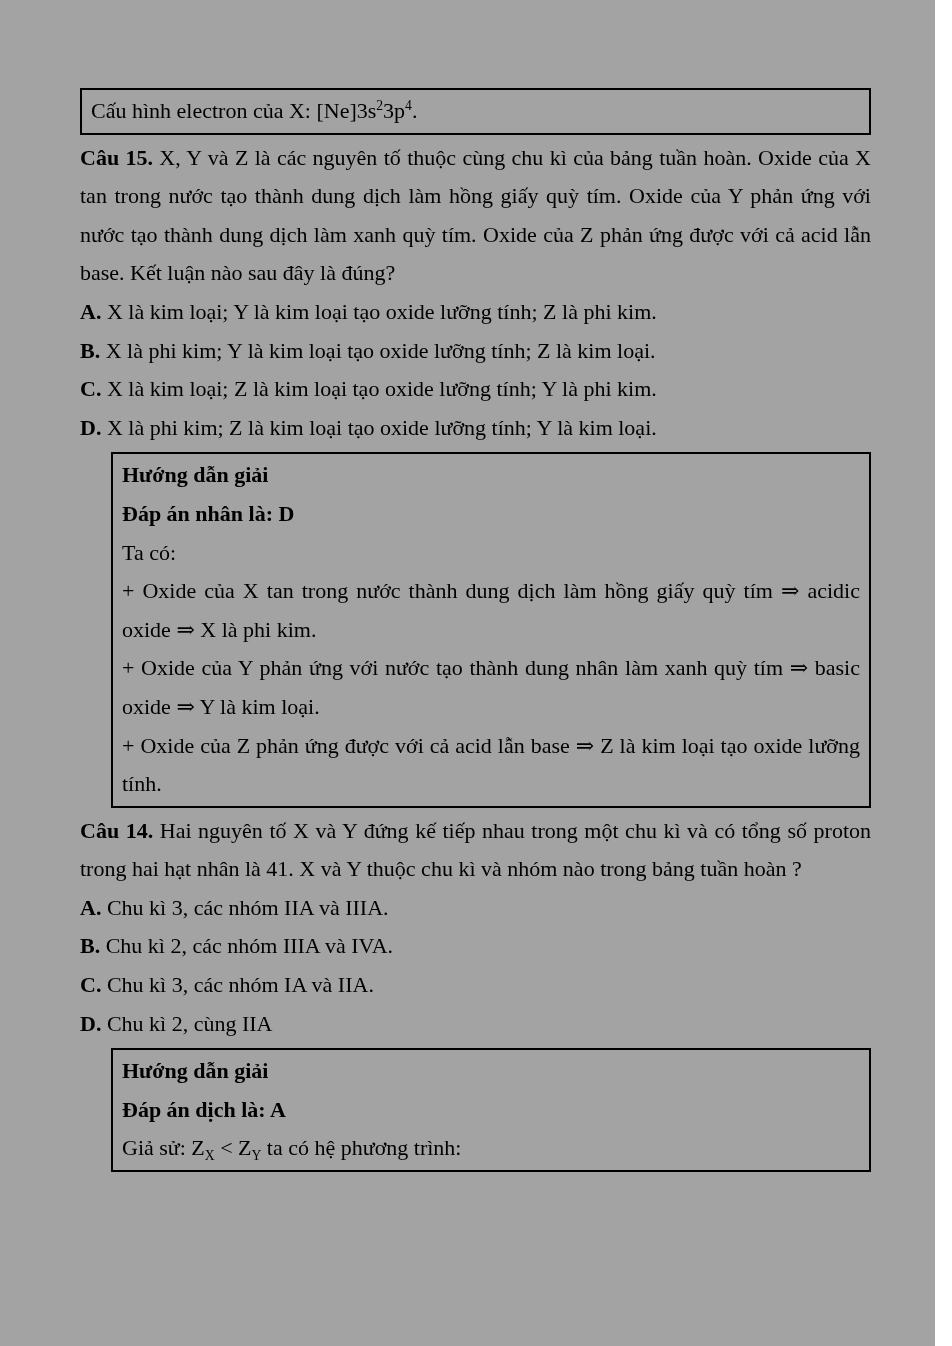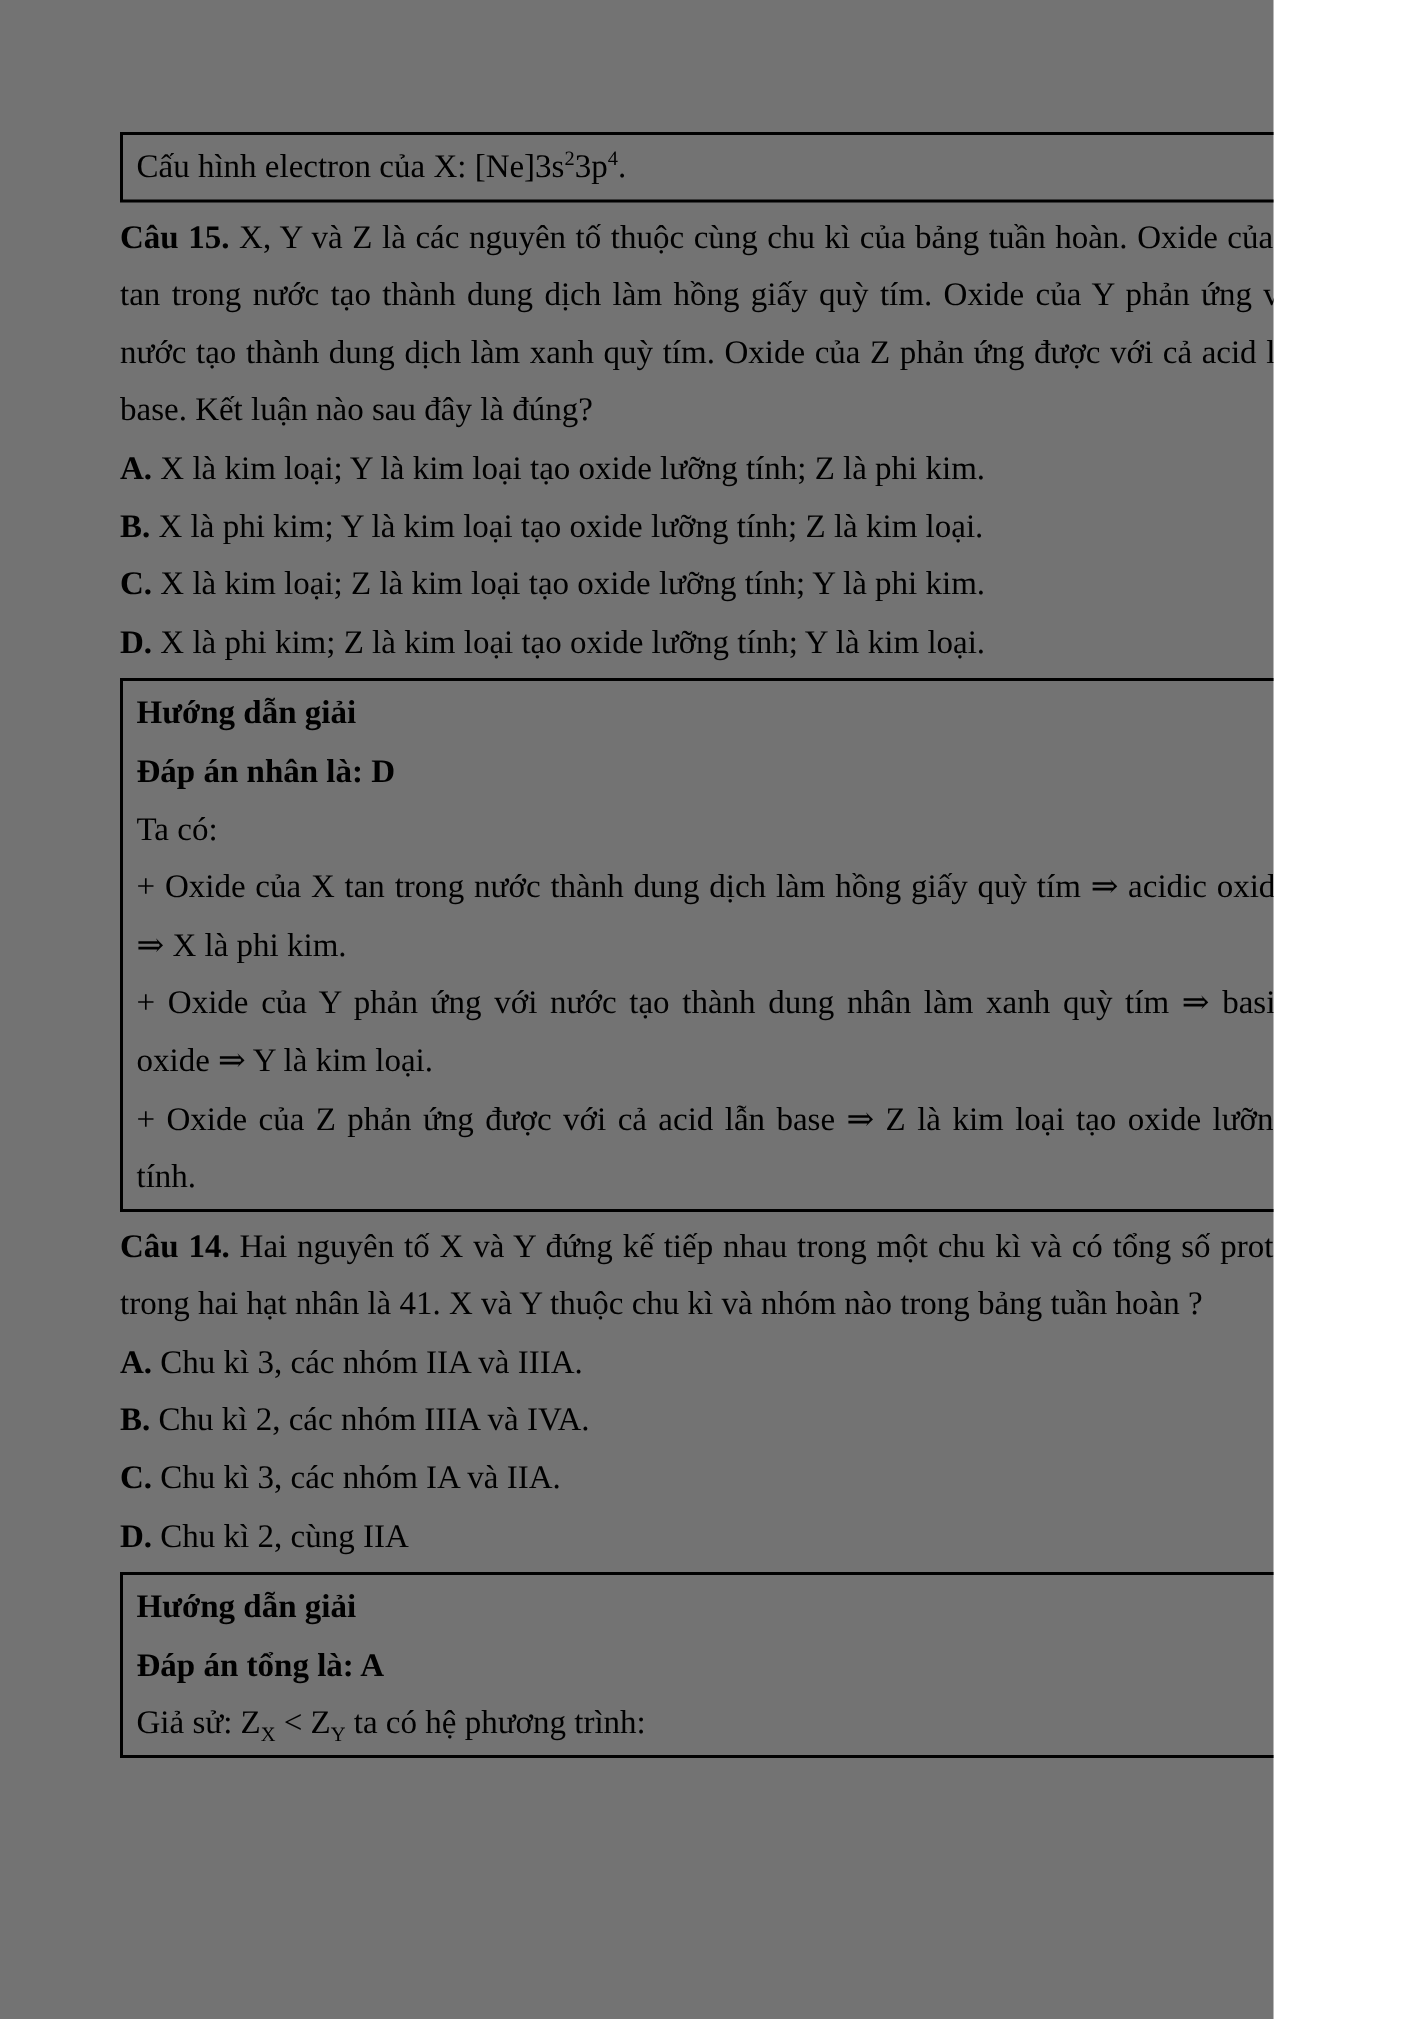--- a/index.html
+++ b/index.html
@@ -1,40 +1,40 @@
 <!DOCTYPE html>
 <html><head>
 <meta charset="utf-8">
 <style>
   html, body { margin: 0; padding: 0; background: #ffffff; }
   .page {
     position: relative;
-    width: 849px;
+    width: 935px;
     height: 1346px;
-    background: #737373;
+    background: #a3a3a3;
     color: #000000;
     font-family: "Liberation Serif", "DejaVu Serif", serif;
     font-size: 22px;
     overflow: hidden;
   }
   .content {
     position: absolute;
     left: 80px;
     top: 88px;
     width: 791px;
   }
   p { margin: 0; line-height: 38.6px; }
   .justify { text-align: justify; }
   .box {
     border: 2px solid #000000;
     padding: 2px 9px;
     margin: 0;
   }
   .box + .para, .box + .box { margin-top: 4px; }
-  .para + .box { margin-top: 5px; }
+  .para + .box { margin-top: 5px; margin-left: 31px; }
   b { font-weight: bold; }
   .bold { font-weight: bold; }
   sup { vertical-align: super; font-size: 0.62em; line-height: 0; }
   sub { vertical-align: sub;  font-size: 0.62em; line-height: 0; }
 </style>
 </head>
 <body>
 
 <div class="page">
   <div class="content">
@@ -59,18 +59,18 @@
     </div>
 
     <p class="para justify"><b>Câu 14.</b><span> Hai nguyên tố X và Y đứng kế tiếp nhau trong một chu kì và có tổng số proton trong hai hạt nhân là 41. X và Y thuộc chu kì và nhóm nào trong bảng tuần hoàn ?</span></p>
     <p class="para"><b>A.</b><span> Chu kì 3, các nhóm IIA và IIIA.</span></p>
     <p class="para"><b>B.</b><span> Chu kì 2, các nhóm IIIA và IVA.</span></p>
     <p class="para"><b>C.</b><span> Chu kì 3, các nhóm IA và IIA.</span></p>
     <p class="para"><b>D.</b><span> Chu kì 2, cùng IIA</span></p>
 
     <div class="box">
       <p class="para bold">Hướng dẫn giải</p>
-      <p class="para bold">Đáp án tổng là: A</p>
+      <p class="para bold">Đáp án dịch là: A</p>
       <p class="para">Giả sử: Z<sub>X</sub> &lt; Z<sub>Y</sub> ta có hệ phương trình:</p>
     </div>
 
   </div>
 </div>
 
 </body></html>

